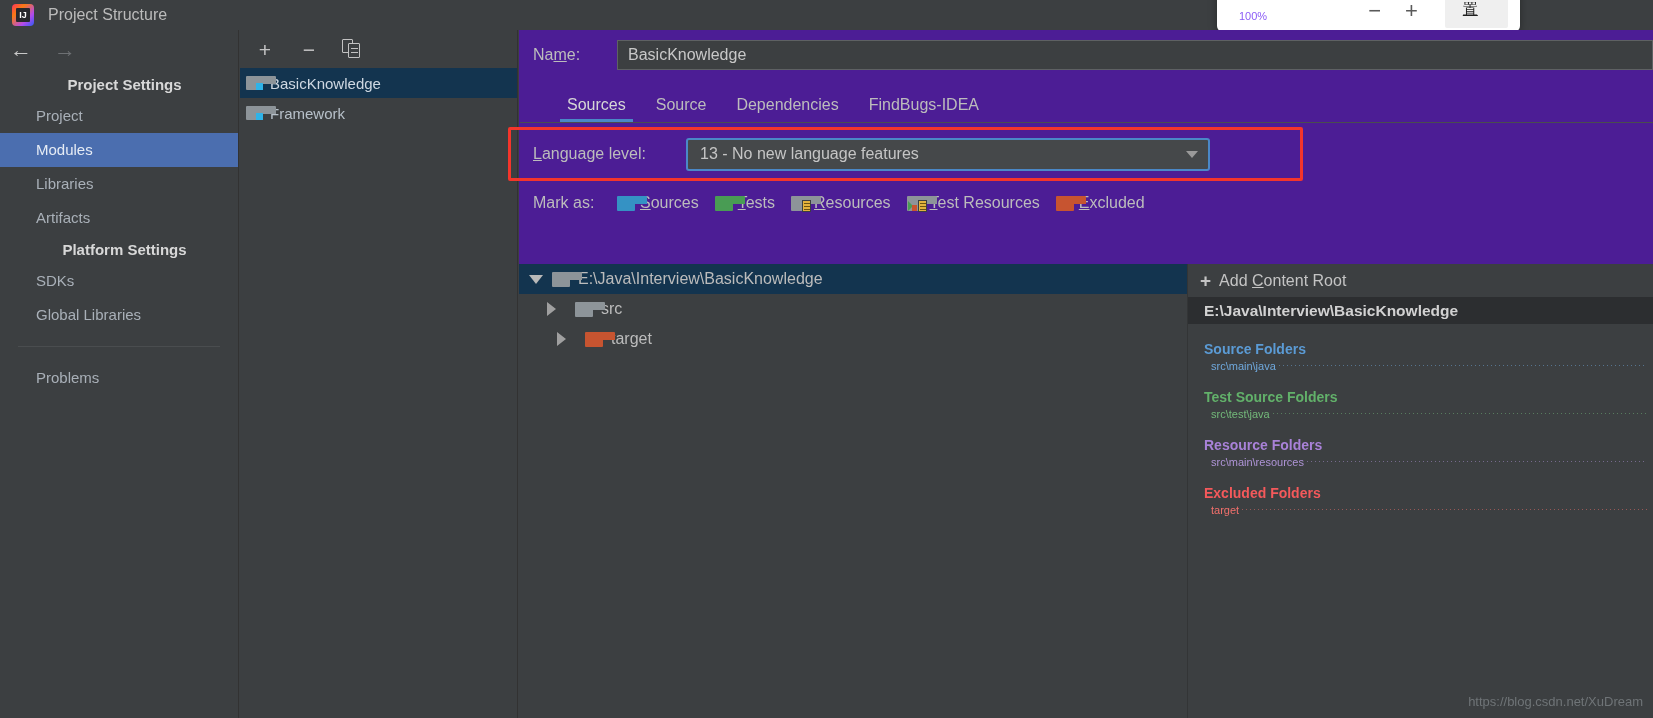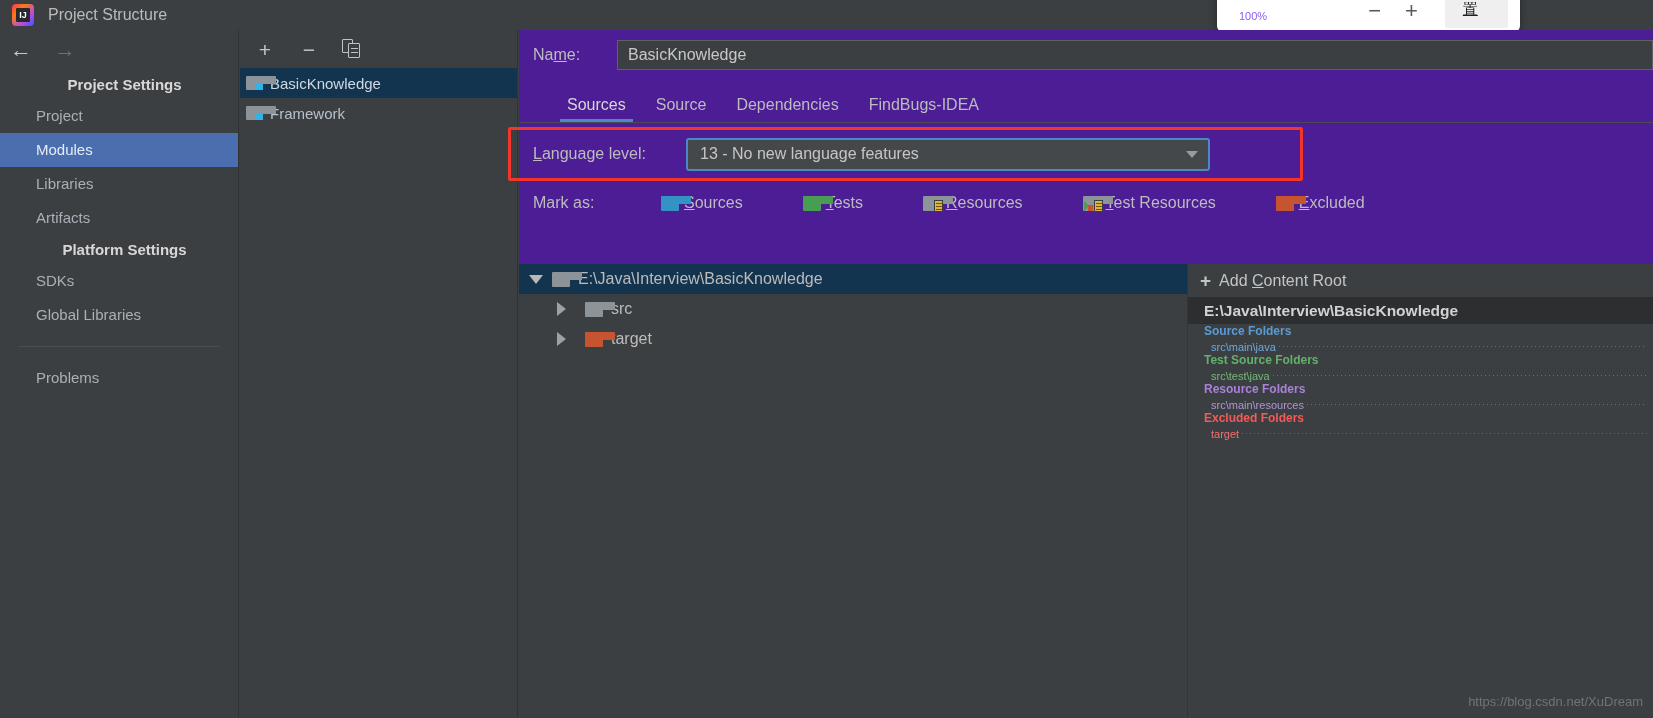--- a/index.html
+++ b/index.html
@@ -138,21 +138,21 @@
   .ll-row { display: flex; align-items: center; height: 62px; padding-left: 14px; }
   .ll-label { color: #bcbcbc; font-size: 16px; width: 153px; }
   .ll-select {
     width: 524px; height: 33px; background: #45484a; border: 2px solid #4a88c7; border-radius: 3px;
     display: flex; align-items: center; justify-content: space-between; padding: 0 10px 0 12px;
     color: #c5c5c5; font-size: 16px; gap: 14px;
   }
   .caret { width: 0; height: 0; border-left: 6px solid transparent; border-right: 6px solid transparent; border-top: 7px solid #9a9a9a; }
 
   
-  .markrow { display: flex; align-items: center; height: 36px; padding-left: 14px; color: #bcbcbc; font-size: 16px; gap: 44px; }
+  .markrow { display: flex; align-items: center; height: 36px; padding-left: 14px; color: #bcbcbc; font-size: 16px; }
   .marklabel { width: 84px; }
   .markbtn { display: flex; align-items: center; margin-right: 16px; color: #bcbcbc; font-size: 16px; }
   .markbtn .lbl { margin-left: 5px; }
 
   .fico { position: relative; width: 18px; height: 15px; flex: none; }
   .fico .body { position: absolute; left: 0; top: 2px; width: 18px; height: 13px; border-radius: 1px; }
   .fico .tab { position: absolute; left: 0; top: 0; width: 8px; height: 3px; border-radius: 1px 1px 0 0; }
   .fico.blue .body, .fico.blue .tab { background: #3592c4; }
   .fico.green .body, .fico.green .tab { background: #499c54; }
   .fico.gray .body, .fico.gray .tab { background: #8d9499; }
@@ -181,21 +181,21 @@
 
   .rightpanel { flex: 1; background: #3c3f41; border-left: 1px solid #333536; position: relative; }
   .addroot {
     height: 33px; display: flex; align-items: center; color: #c4c4c4; font-size: 16px; padding-left: 12px;
   }
   .plusglyph { color: #c4c4c4; font-size: 19px; font-weight: bold; margin-right: 8px; }
   .rootpath {
     height: 27px; background: #2c2e30; color: #d2d2d2; font-size: 15.5px; font-weight: bold;
     display: flex; align-items: center; padding-left: 16px;
   }
-  .grp { padding-left: 16px; font-size: 12px; font-weight: bold; }
+  .grp { margin-top: 17px; padding-left: 16px; font-size: 14px; font-weight: bold; }
   .grpitem {
     margin-top: 3px; padding-left: 23px; font-size: 11px;
     display: flex; align-items: center;
   }
   .grpitem .txt { flex: none; }
   .grpitem .dots {
     flex: 1; height: 1px; margin: 0 6px 2px 3px;
     background-image: linear-gradient(to right, currentColor 1px, transparent 1px);
     background-size: 4px 1px; background-repeat: repeat-x; opacity: .5;
   }
@@ -360,21 +360,21 @@
 
       <div class="tree">
         <div class="treerow selected" style="padding-left:10px">
           <span class="tri down"></span>
           <span class="fico gray" style="margin-right:8px">
               <span class="tab"></span>
               <span class="body"></span>
             </span>
           <span>E:\Java\Interview\BasicKnowledge</span>
         </div>
-        <div class="treerow" style="padding-left:38px">
+        <div class="treerow" style="padding-left:28px">
           <span class="tri right"></span>
           <span class="fico gray" style="margin-right:8px;margin-left:10px">
               <span class="tab"></span>
               <span class="body"></span>
             </span>
           <span>src</span>
         </div>
         <div class="treerow" style="padding-left:38px">
           <span class="tri right"></span>
           <span class="fico orange" style="margin-right:8px;margin-left:10px">

